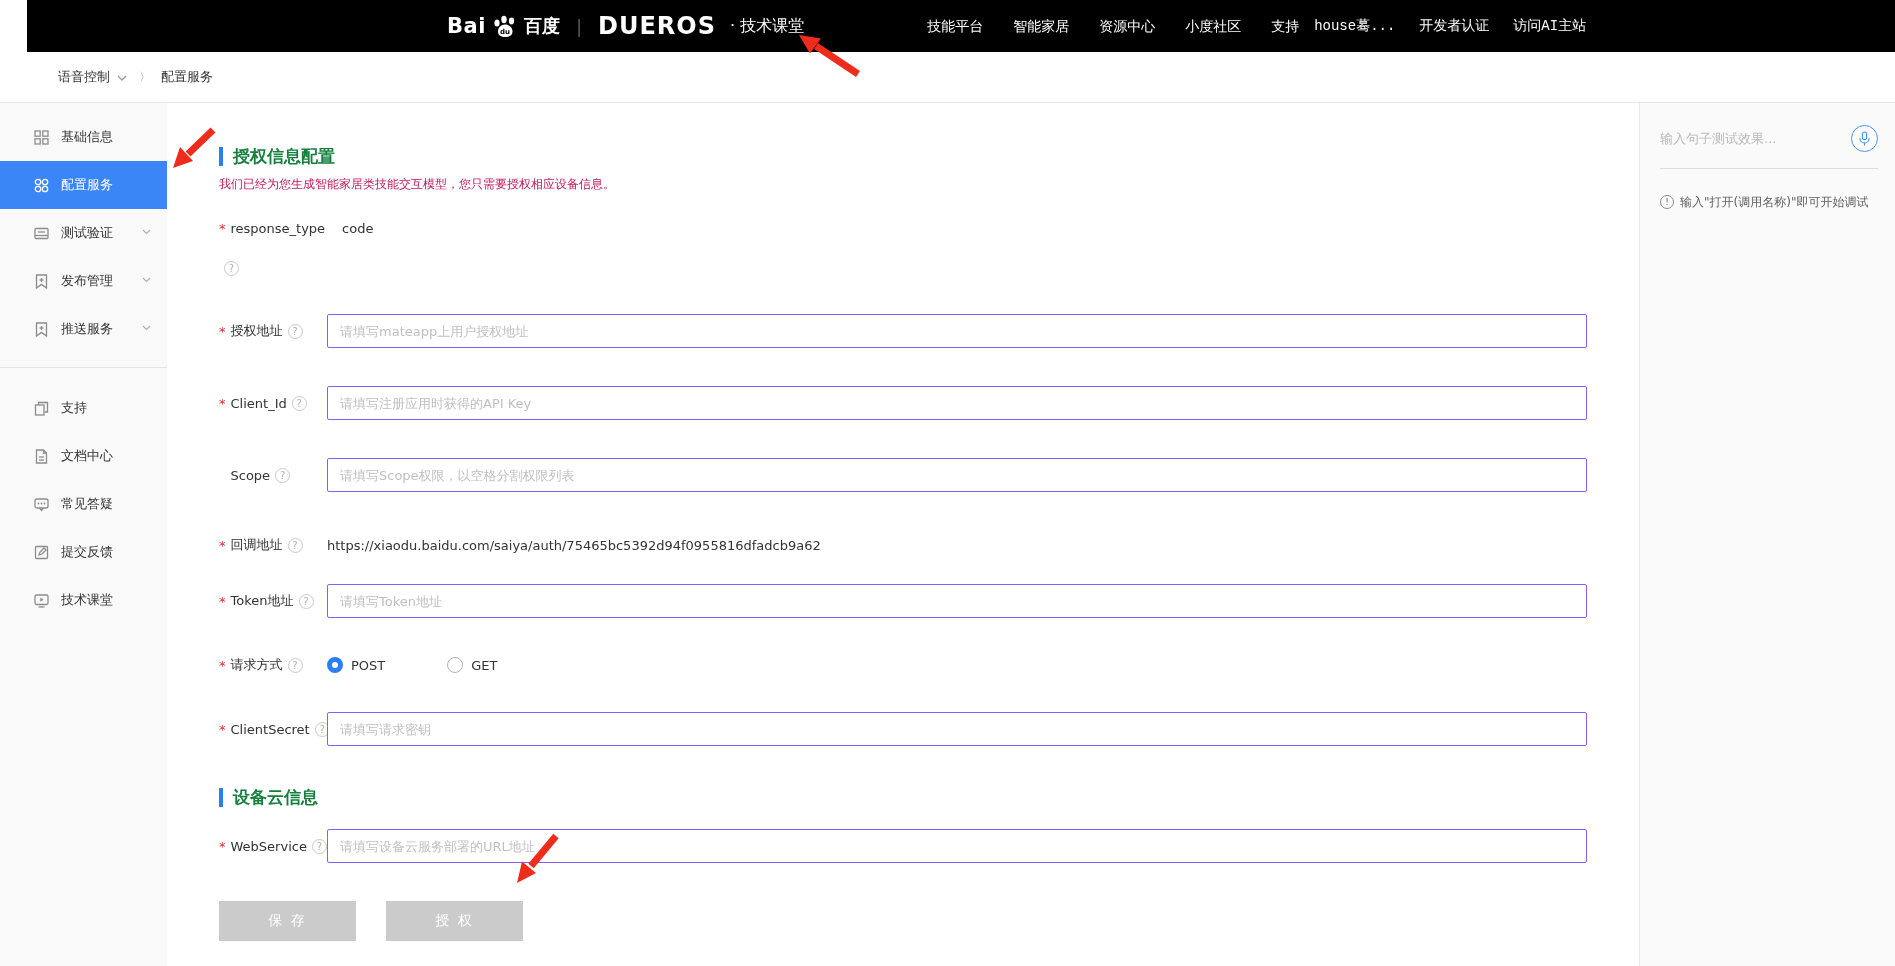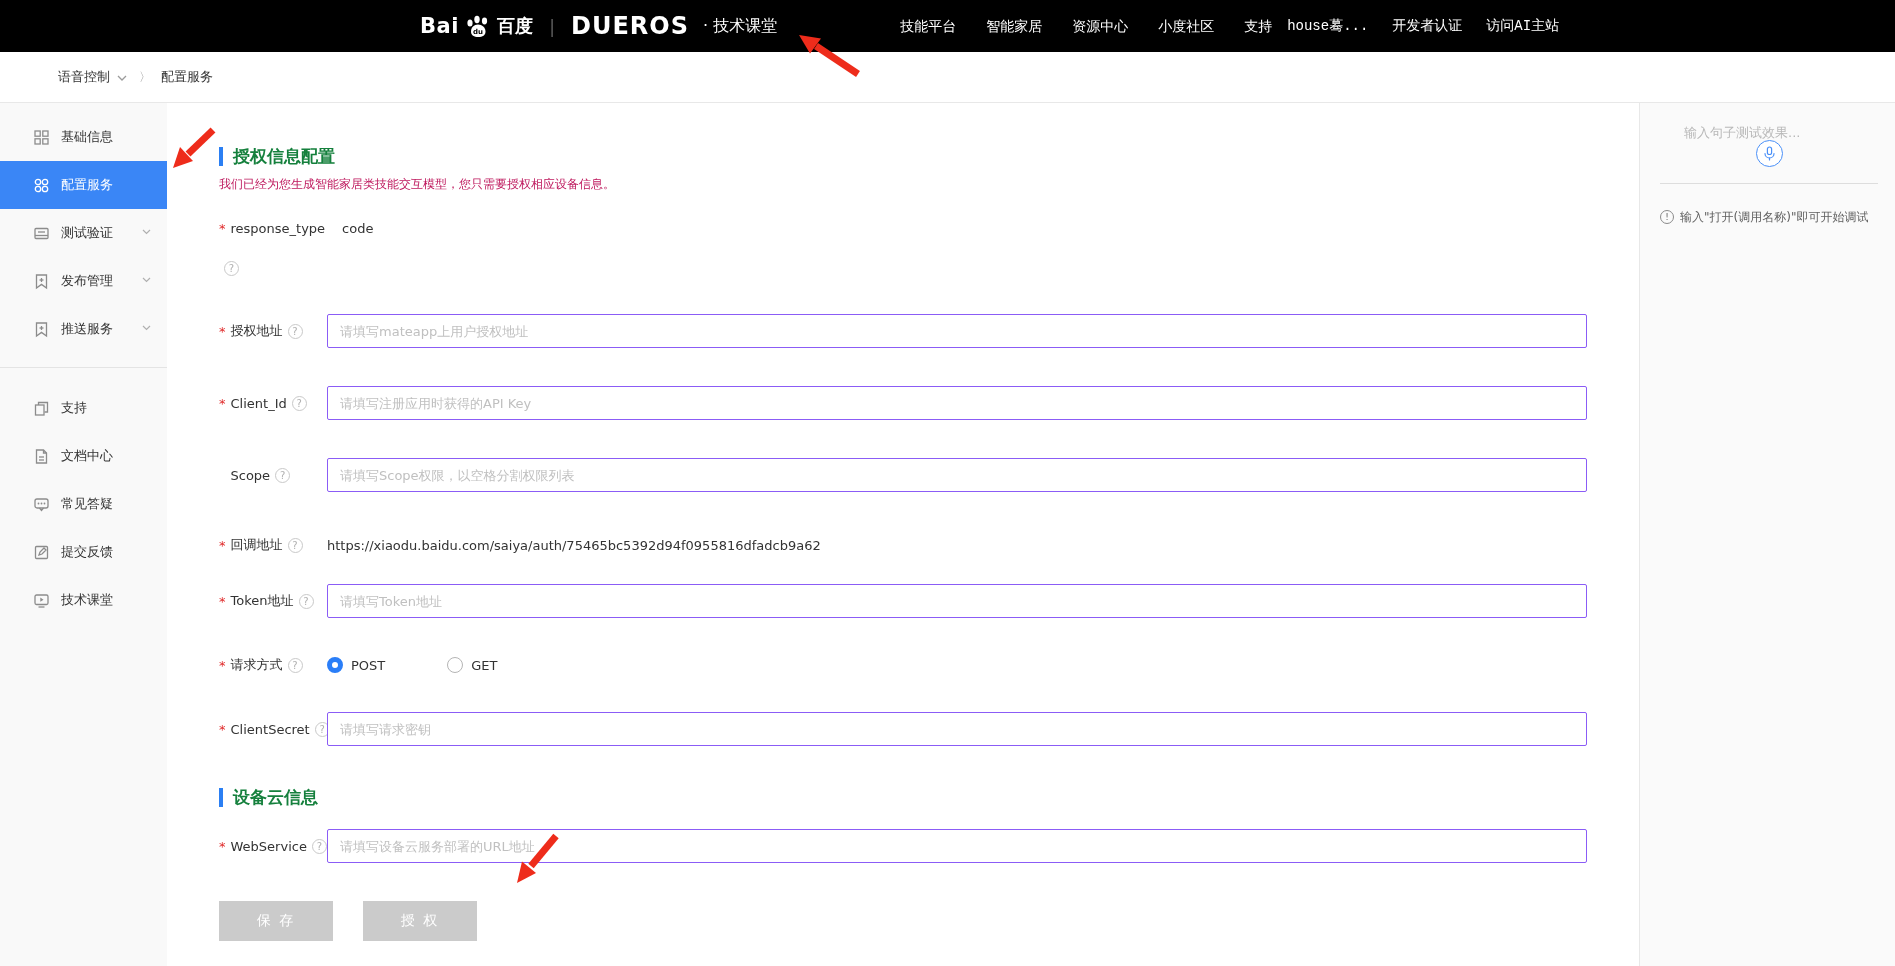--- a/index.html
+++ b/index.html
@@ -1,20 +1,20 @@
 <!DOCTYPE html>
 <html><head>
 <meta charset="utf-8">
 <style>
   * { margin:0; padding:0; box-sizing:border-box; }
   html,body { width:1895px; height:966px; overflow:hidden; background:#fff;
     font-family:"DejaVu Sans","Liberation Sans",sans-serif; }
 
   
-  .header { height:52px; background:#000; display:flex; align-items:center; color:#fff; position:relative; }
+  .header { height:52px; background:#000; display:flex; align-items:center; color:#fff; position:relative;margin-left:27px; }
   .logo { margin-left:420px; display:flex; align-items:center; gap:8px; white-space:nowrap; cursor:pointer; }
   .logo-bai { font-size:21px; font-weight:bold; letter-spacing:0.5px; }
   .paw { width:26px; height:24px; margin:0 -2px; }
   .logo-baidu { font-size:18px; font-weight:bold; }
   .logo-div { color:#9a9a9a; font-size:18px; margin:0 8px; font-weight:200; }
   .logo-brand { font-size:24px; font-weight:bold; letter-spacing:1px; }
   .logo-suffix { font-size:16px; margin-left:6px; font-weight:normal; }
   .nav { display:flex; margin-left:108px; }
   .nav-item { font-size:14px; padding:0 15px; line-height:52px; cursor:pointer; white-space:nowrap; }
   .account { margin-left:auto; margin-right:415px; display:flex; align-items:center; gap:24px;font-family:Liberation Mono, monospace; }
@@ -56,27 +56,27 @@
   .txt-input { flex:1; height:34px; border:1px solid #8b5cf6; border-radius:2px; padding:0 12px;
     font-size:13px; color:#333; outline:none; background:#fff; font-family:inherit; }
   .txt-input::placeholder { color:#c0c0c0; }
   .static-val { font-size:13px; color:#333; }
   .radio-group { display:flex; align-items:center; gap:62px; }
   .radio { display:flex; align-items:center; gap:8px; cursor:pointer; font-size:13px; color:#333; }
   .rdot { width:16px; height:16px; border-radius:50%; background:#fff; }
   .rdot.on { border:5px solid #2a7ef8; }
   .rdot.off { border:1px solid #b5b5b5; }
   .btn-row { margin-top:38px; display:flex; gap:30px; }
-  .btn { width:114px; height:40px; background:#cbcbcb; color:#fff; border:none; font-size:14px;
+  .btn { width:137px; height:40px; background:#cbcbcb; color:#fff; border:none; font-size:14px;
     letter-spacing:2px; cursor:pointer; font-family:inherit; }
 
   
   .rpanel { width:256px; flex-shrink:0; background:#fafafa; border-left:1px solid #e8e8e8; padding:22px 17px 0 20px; }
   .test-row { display:flex; align-items:center; justify-content:space-between; padding-bottom:16px;
-    border-bottom:1px solid #ddd;flex-direction:column; }
+    border-bottom:1px solid #ddd; }
   .test-input { border:none; background:transparent; outline:none; font-size:13px; color:#333; width:170px; font-family:inherit; }
   .test-input::placeholder { color:#b8b8b8; }
   .mic-btn { width:27px; height:27px; border-radius:50%; border:1px solid #4a90f8; background:#fff;
     display:flex; align-items:center; justify-content:center; cursor:pointer; flex-shrink:0; }
   .tip { margin-top:25px; display:flex; align-items:flex-start; gap:6px; font-size:12px; color:#5f5f5f; }
   .bang { display:inline-flex; width:14px; height:14px; border:1px solid #8a8a8a; border-radius:50%;
     font-size:9px; align-items:center; justify-content:center; flex-shrink:0; margin-top:1px; color:#6a6a6a; }
 
   .arrows { position:absolute; left:0; top:0; width:1895px; height:966px; pointer-events:none; z-index:60; }
 </style>

